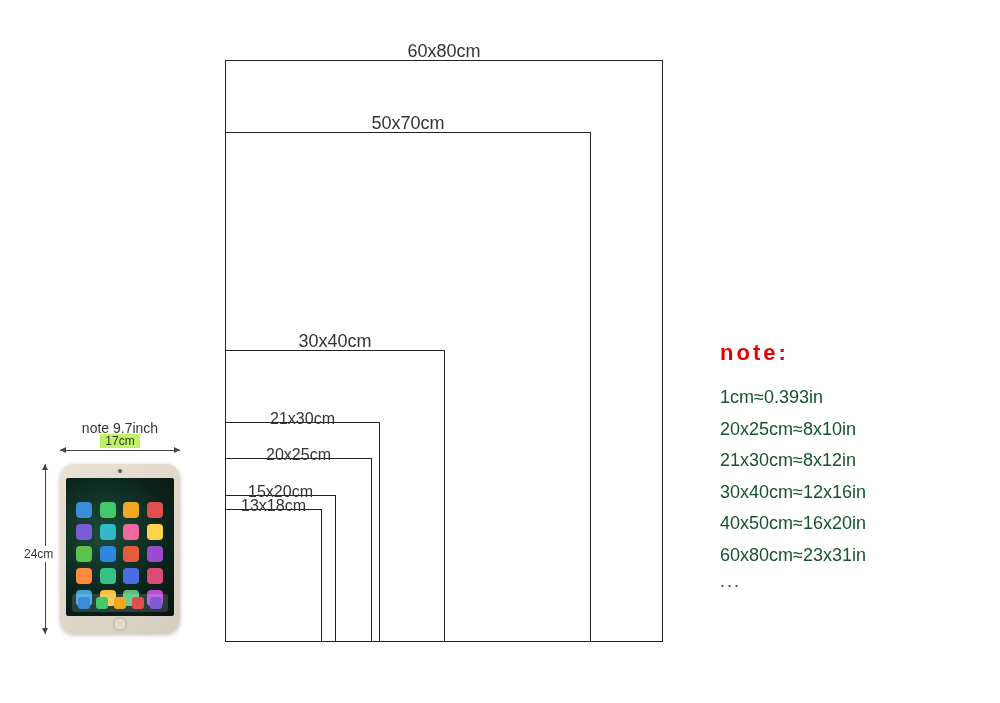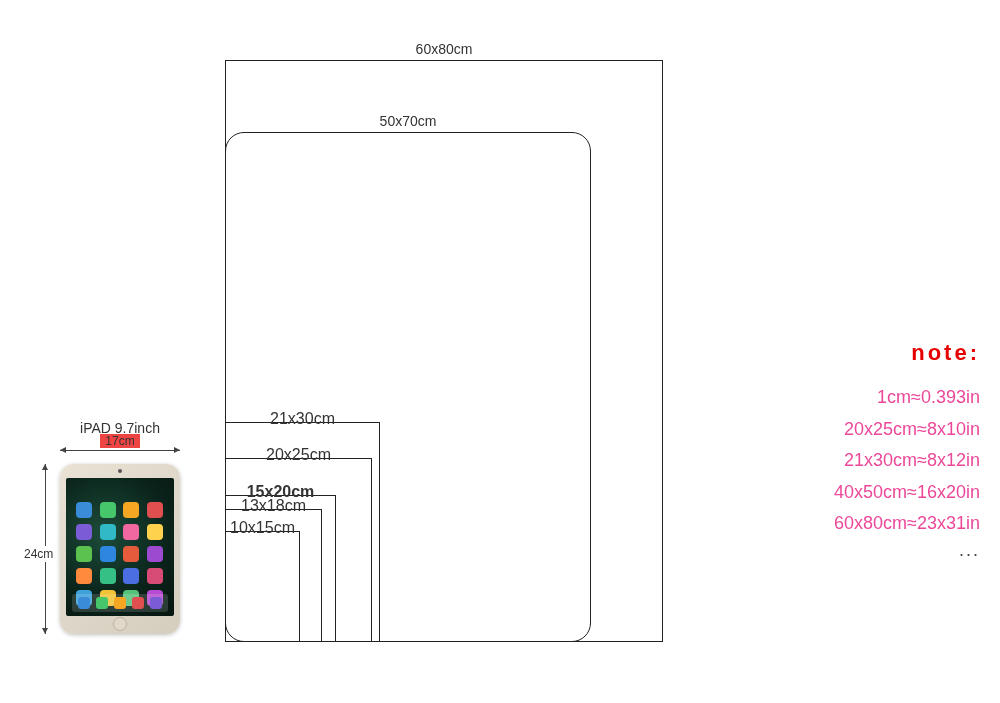--- a/index.html
+++ b/index.html
@@ -50,21 +50,21 @@
     border-bottom: 3px solid transparent;
   }
   .ipad-top-dim .arrowline::before { left: 0; border-right: 6px solid #444; }
   .ipad-top-dim .arrowline::after  { right: 0; border-left: 6px solid #444; }
   .ipad-top-dim .dimtext {
     position: absolute;
     left: 0; right: 0;
     top: -6px;
     text-align: center;
     font-size: 12px;
-    background: #ef4444;
+    background: #bef264;
     width: 40px;
     margin: 0 auto;
   }
 
   .ipad-body-row {
     display: flex;
     align-items: flex-end;
   }
   .ipad-side-dim {
     position: relative;
@@ -174,61 +174,60 @@
     bottom: 0;
     border: 1px solid #222;
     background: transparent;
   }
   .rect .label {
     position: absolute;
     top: -20px;
     left: 0;
     right: 0;
     text-align: center;
-    font-size: 14px;
+    font-size: 18px;
     color: #333;
     white-space: nowrap;
   }
   .rect.small .label {
     font-size: 16px;
     top: -13px;
   }
 
   
   .note {
     position: absolute;
     left: 720px;
     top: 340px;
     width: 260px;
-    text-align: right;
   }
   .note-title {
     color: #e60000;
     font-weight: bold;
     font-size: 22px;
     letter-spacing: 3px;
     margin-bottom: 16px;
   }
   .note-line {
     font-size: 18px;
     line-height: 1.75;
-    color: #ec4899;
+    color: #14532d;
     white-space: nowrap;
   }
   .note-ellipsis{
     font-size:18px;
     color:#444;
     letter-spacing:2px;
   }
 </style>
 </head>
 <body>
 
 <div class="ipad-area">
-  <div class="ipad-title">iPAD 9.7inch</div>
+  <div class="ipad-title">note 9.7inch</div>
   <div class="ipad-top-dim">
     <div class="arrowline"></div>
     <div class="dimtext">17cm</div>
   </div>
   <div class="ipad-body-row">
     <div class="ipad-side-dim">
       <div class="arrowline"></div>
       <div class="dimtext">24cm</div>
     </div>
     <div class="ipad-device">
@@ -266,43 +265,44 @@
       </div>
       <div class="ipad-home"></div>
     </div>
   </div>
 </div>
 
 <div class="rects" id="rects">
     <div class="rect" style="width: 436px; height: 580px;">
       <div class="label">60x80cm</div>
     </div>
-    <div class="rect" style="width: 364px; height: 508px; border-radius: 19px;">
+    <div class="rect" style="width: 364px; height: 508px;">
       <div class="label">50x70cm</div>
+    </div>
+    <div class="rect" style="width: 218px; height: 290px;">
+      <div class="label">30x40cm</div>
     </div>
     <div class="rect small" style="width: 153px; height: 218px;">
       <div class="label">21x30cm</div>
     </div>
     <div class="rect small" style="width: 145px; height: 182px;">
       <div class="label">20x25cm</div>
     </div>
-    <div class="rect small" style="width: 109px; height: 145px; font-weight: bold;">
+    <div class="rect small" style="width: 109px; height: 145px;">
       <div class="label">15x20cm</div>
     </div>
     <div class="rect small" style="width: 95px; height: 131px;">
       <div class="label">13x18cm</div>
-    </div>
-    <div class="rect small" style="width: 73px; height: 109px;">
-      <div class="label">10x15cm</div>
     </div>
   </div>
 
 <div class="note">
   <div class="note-title">note:</div>
   <div id="note-lines">
       <div class="note-line">1cm≈0.393in</div>
       <div class="note-line">20x25cm≈8x10in</div>
       <div class="note-line">21x30cm≈8x12in</div>
+      <div class="note-line">30x40cm≈12x16in</div>
       <div class="note-line">40x50cm≈16x20in</div>
       <div class="note-line">60x80cm≈23x31in</div>
     </div>
   <div class="note-ellipsis">...</div>
 </div>
 
 </body></html>

